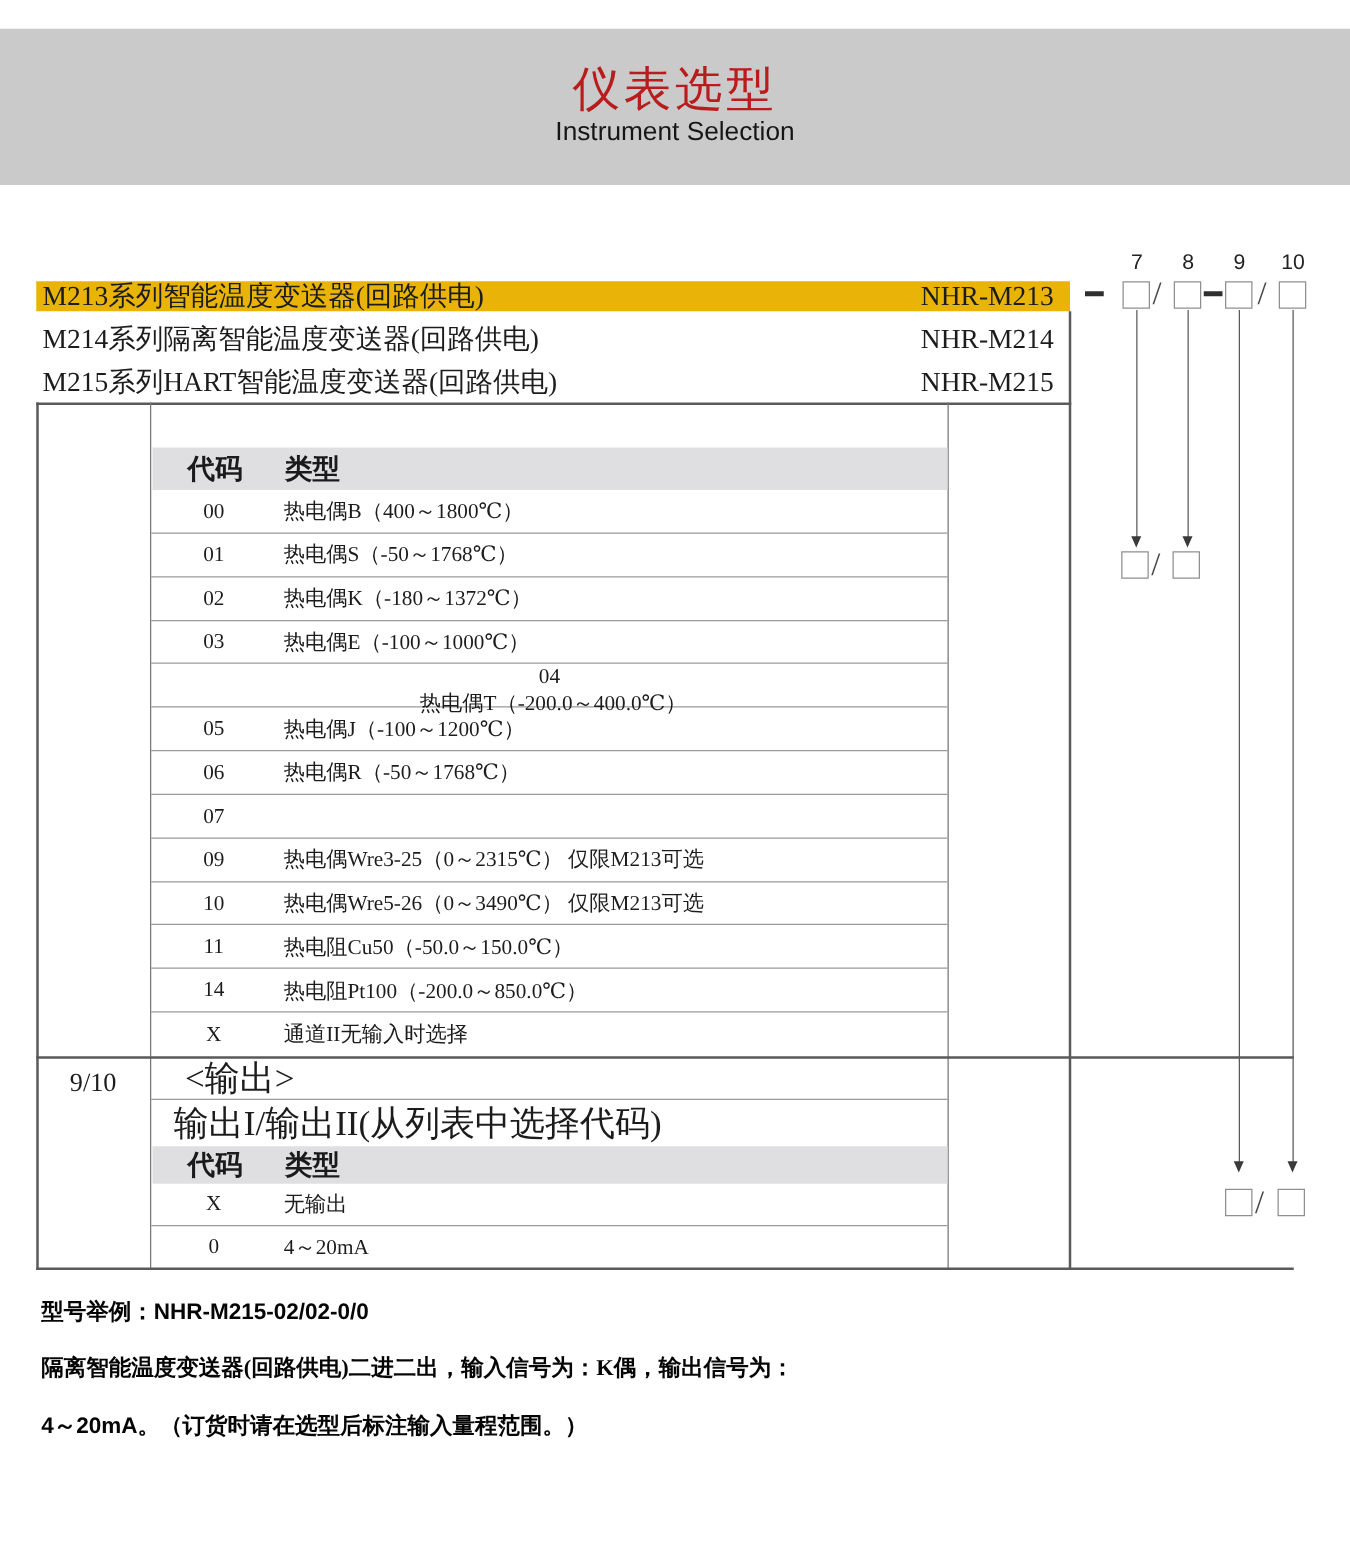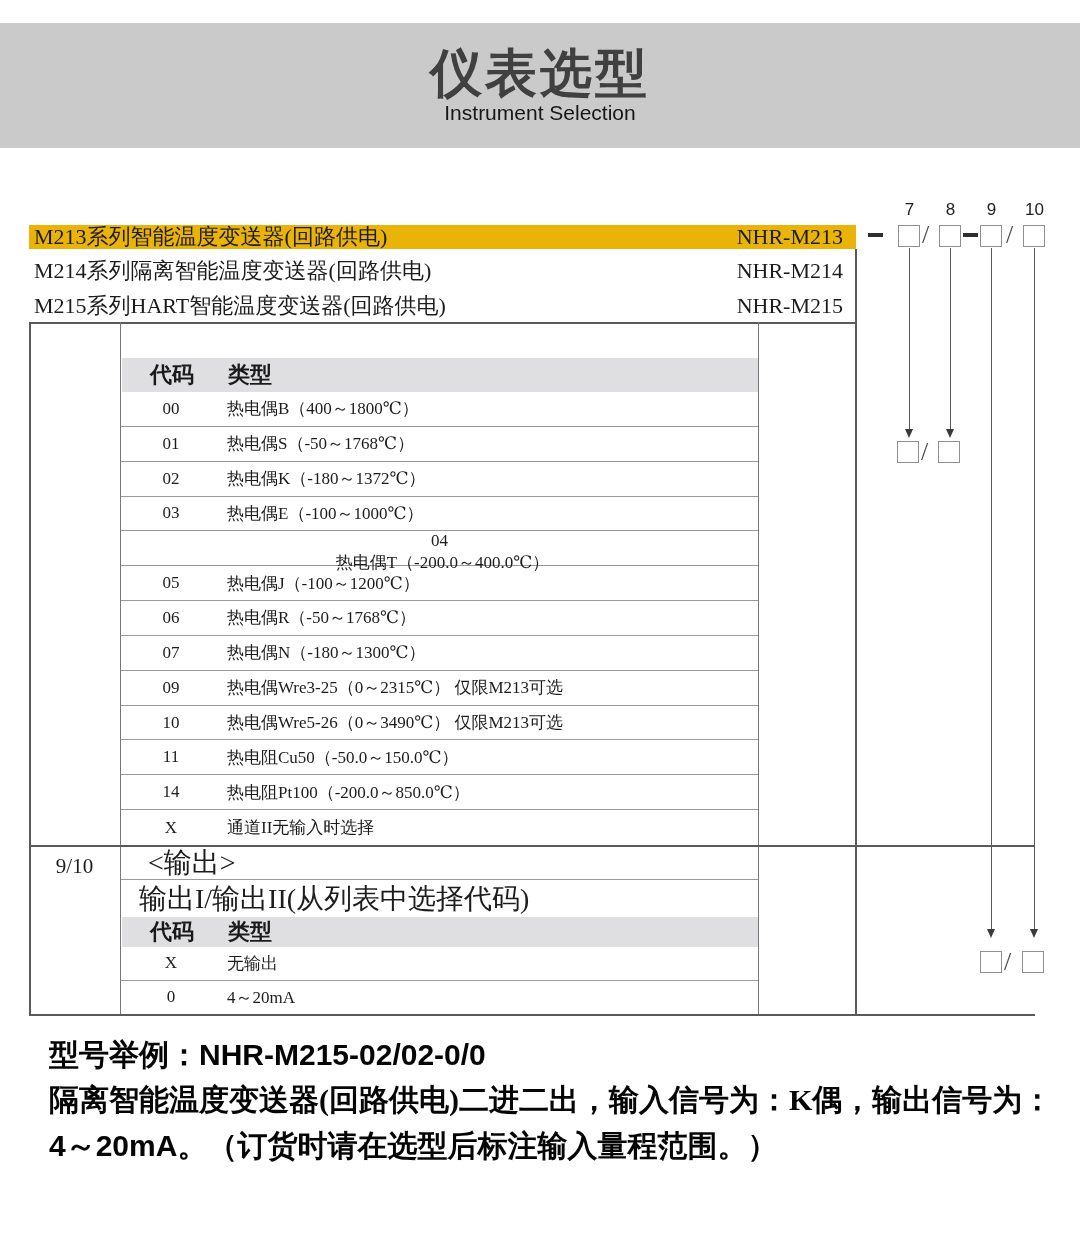--- a/index.html
+++ b/index.html
@@ -2,22 +2,22 @@
 <html><head>
 <meta charset="utf-8">
 <style>
   html,body{margin:0;padding:0;background:#ffffff;}
   .page{position:relative;width:1080px;height:1246px;background:#ffffff;overflow:hidden;
         font-family:"Liberation Serif","DejaVu Serif",serif;color:#1c1c1c;}
 
   
   .band{position:absolute;left:0;top:23px;width:1080px;height:125px;background:#cacaca;
         display:flex;flex-direction:column;align-items:center;justify-content:center;}
-  .title{font-family:"Liberation Sans","DejaVu Sans",sans-serif;font-weight:bold;
-         font-size:52px;color:#404040;letter-spacing:3px;line-height:1.05;}
+  .title{font-family:"Liberation Sans","DejaVu Sans",sans-serif;font-weight:normal;
+         font-size:38px;color:#b91c1c;letter-spacing:3px;line-height:1.05;}
   .subtitle{font-family:"Liberation Sans","DejaVu Sans",sans-serif;font-size:21px;color:#161616;margin-top:1px;}
 
   
   .prod{position:absolute;left:29px;width:827px;height:24px;display:flex;align-items:center;font-size:22px;}
   .prod .pname{padding-left:5px;white-space:nowrap;}
   .prod .pmodel{position:absolute;right:13px;white-space:nowrap;}
   .prod.hl{background:#eab308;}
 
   
   .hline,.vline{position:absolute;background:#5a5a5a;}
@@ -43,22 +43,22 @@
   .numlab{position:absolute;width:25px;text-align:center;
           font-family:"Liberation Sans","DejaVu Sans",sans-serif;font-size:17px;color:#222222;}
   .box{position:absolute;width:20px;height:20px;border:1.5px solid #8f8f8f;background:#ffffff;}
   .dash{position:absolute;width:15px;height:4px;background:#2f2f2f;}
   .slash{position:absolute;font-size:26px;color:#4a4a4a;line-height:1;}
   .aline{position:absolute;width:1px;background:#5a5a5a;}
   .ahead{position:absolute;width:0;height:0;border-left:4.5px solid transparent;
          border-right:4.5px solid transparent;border-top:9px solid #3a3a3a;}
 
   
-  .ex{position:absolute;left:49px;font-family:"Liberation Sans","DejaVu Sans",sans-serif;
-      font-weight:bold;font-size:30px;color:#050505;white-space:nowrap;line-height:1;}
+  .ex{position:absolute;left:33px;font-family:"Liberation Sans","DejaVu Sans",sans-serif;
+      font-weight:bold;font-size:18px;color:#050505;white-space:nowrap;line-height:1;}
 </style>
 </head>
 <body>
 
 <div class="page">
 
   <div class="band">
     <div class="title">仪表选型</div>
     <div class="subtitle">Instrument Selection</div>
   </div>
@@ -112,21 +112,20 @@
       <div class="t-row" style="height: 34.85px;">
         <span class="cell-code">05</span>
         <span class="cell-type">热电偶J（-100～1200℃）</span>
       </div>
       <div class="t-row" style="height: 34.85px;">
         <span class="cell-code">06</span>
         <span class="cell-type">热电偶R（-50～1768℃）</span>
       </div>
       <div class="t-row" style="height: 34.85px;">
         <span class="cell-code">07</span>
-        <span class="cell-type">热电偶N（-180～1300℃）</span>
       </div>
       <div class="t-row" style="height: 34.85px;">
         <span class="cell-code">09</span>
         <span class="cell-type">热电偶Wre3-25（0～2315℃） 仅限M213可选</span>
       </div>
       <div class="t-row" style="height: 34.85px;">
         <span class="cell-code">10</span>
         <span class="cell-type">热电偶Wre5-26（0～3490℃） 仅限M213可选</span>
       </div>
       <div class="t-row" style="height: 34.85px;">

